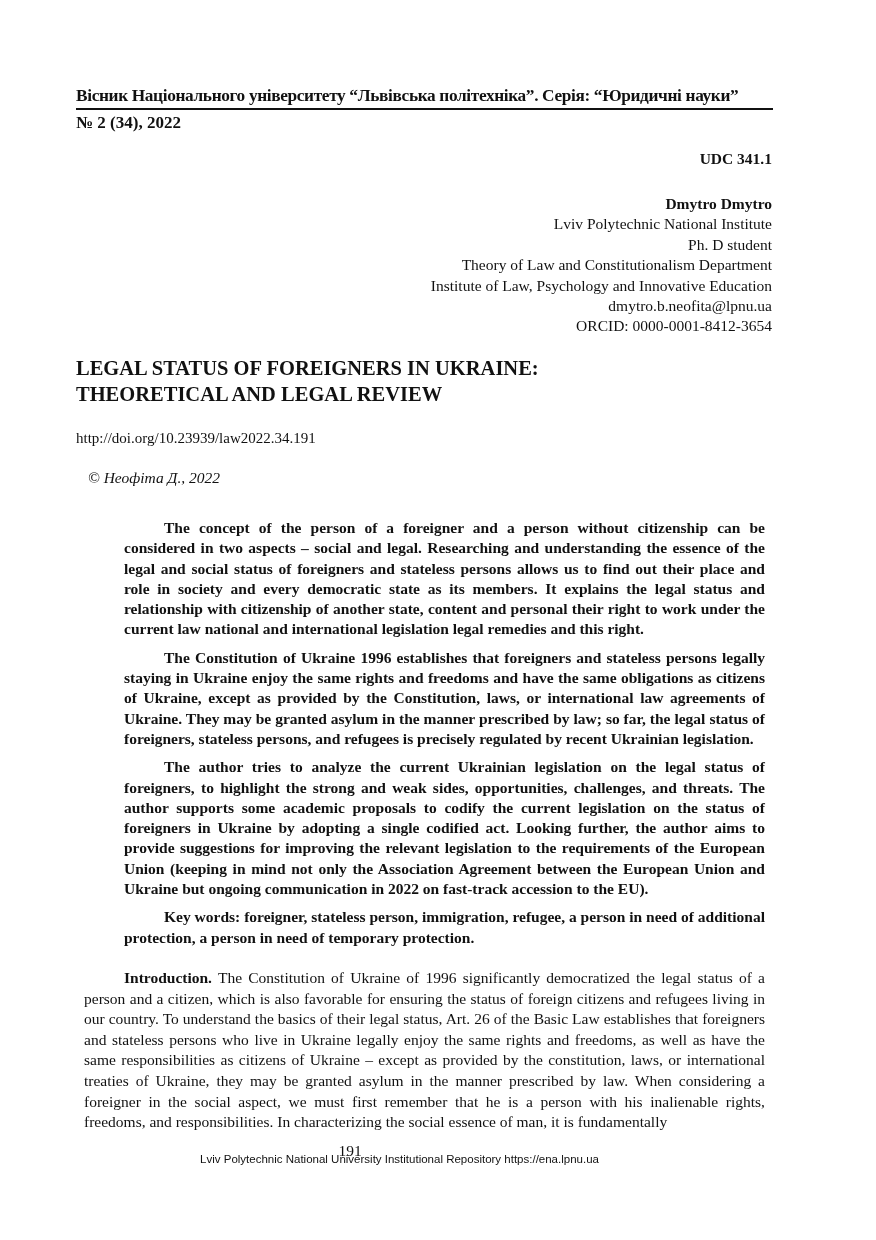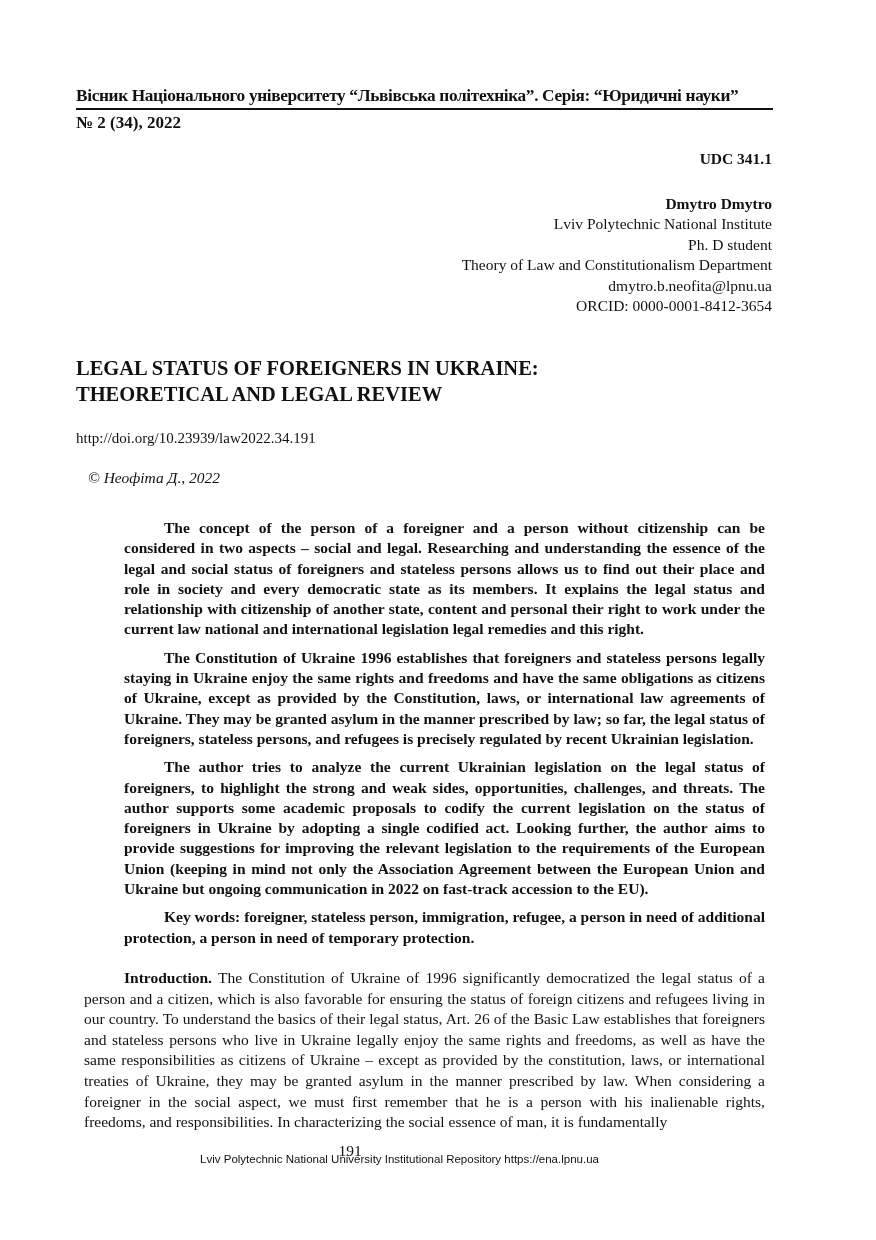--- a/index.html
+++ b/index.html
@@ -36,20 +36,21 @@
 <div class="abs header-rule"></div>
 <div class="abs issue">№ 2 (34), 2022</div>
 
 <div class="abs udc">UDC 341.1</div>
 
 <div class="abs author-block">
   <div class="author-name">Dmytro Dmytro</div>
   <div>Lviv Polytechnic National Institute</div>
   <div>Ph. D student</div>
   <div>Theory of Law and Constitutionalism Department</div>
+  <div>Institute of Law, Psychology and Innovative Education</div>
   <div>dmytro.b.neofita@lpnu.ua</div>
   <div>ORCID: 0000-0001-8412-3654</div>
 </div>
 
 <div class="abs title">
   <div>LEGAL STATUS OF FOREIGNERS IN UKRAINE:</div>
   <div>THEORETICAL AND LEGAL REVIEW</div>
 </div>
 
 <div class="abs doi">http://doi.org/10.23939/law2022.34.191</div>

